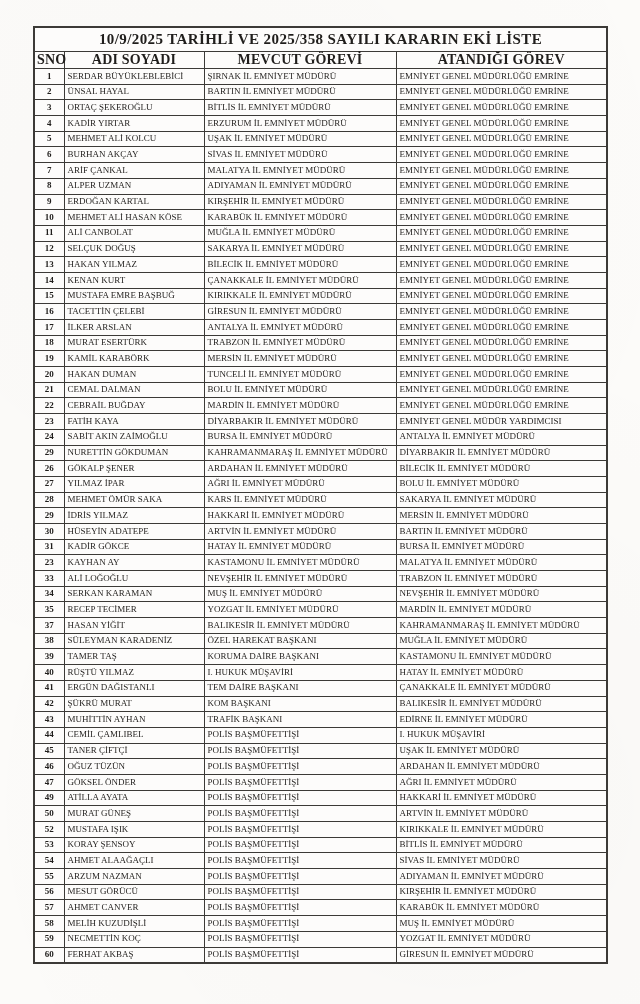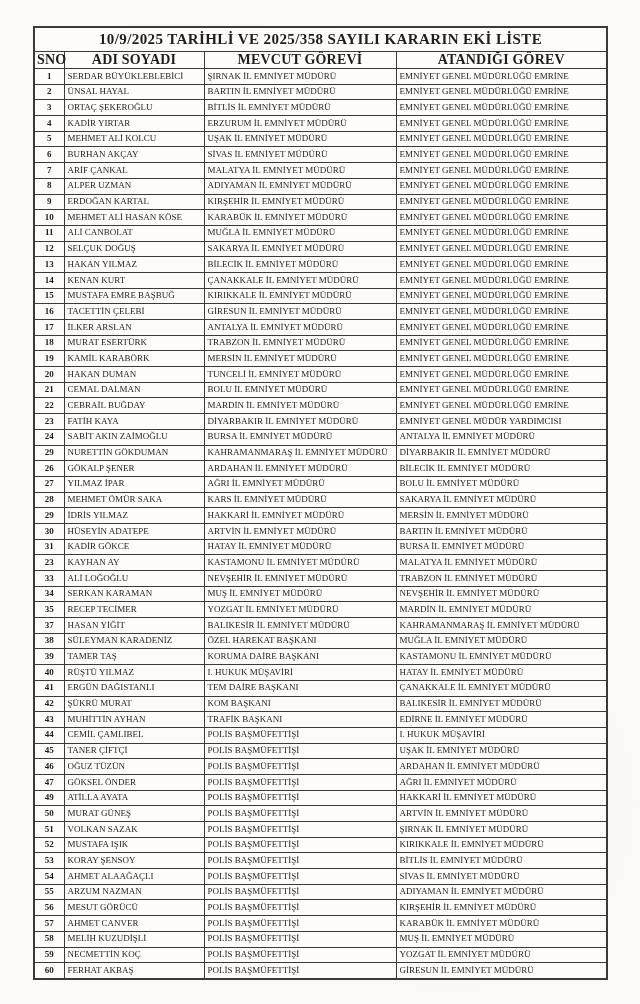--- a/index.html
+++ b/index.html
@@ -379,26 +379,20 @@
           <td class="cell">POLİS BAŞMÜFETTİŞİ</td>
           <td class="cell">HAKKARİ İL EMNİYET MÜDÜRÜ</td>
         </tr>
         <tr>
           <td class="cell sno">50</td>
           <td class="cell">MURAT GÜNEŞ</td>
           <td class="cell">POLİS BAŞMÜFETTİŞİ</td>
           <td class="cell">ARTVİN İL EMNİYET MÜDÜRÜ</td>
         </tr>
         <tr>
-          <td class="cell sno">51</td>
-          <td class="cell">VOLKAN SAZAK</td>
-          <td class="cell">POLİS BAŞMÜFETTİŞİ</td>
-          <td class="cell">ŞIRNAK İL EMNİYET MÜDÜRÜ</td>
-        </tr>
-        <tr>
           <td class="cell sno">52</td>
           <td class="cell">MUSTAFA IŞIK</td>
           <td class="cell">POLİS BAŞMÜFETTİŞİ</td>
           <td class="cell">KIRIKKALE İL EMNİYET MÜDÜRÜ</td>
         </tr>
         <tr>
           <td class="cell sno">53</td>
           <td class="cell">KORAY ŞENSOY</td>
           <td class="cell">POLİS BAŞMÜFETTİŞİ</td>
           <td class="cell">BİTLİS İL EMNİYET MÜDÜRÜ</td>

